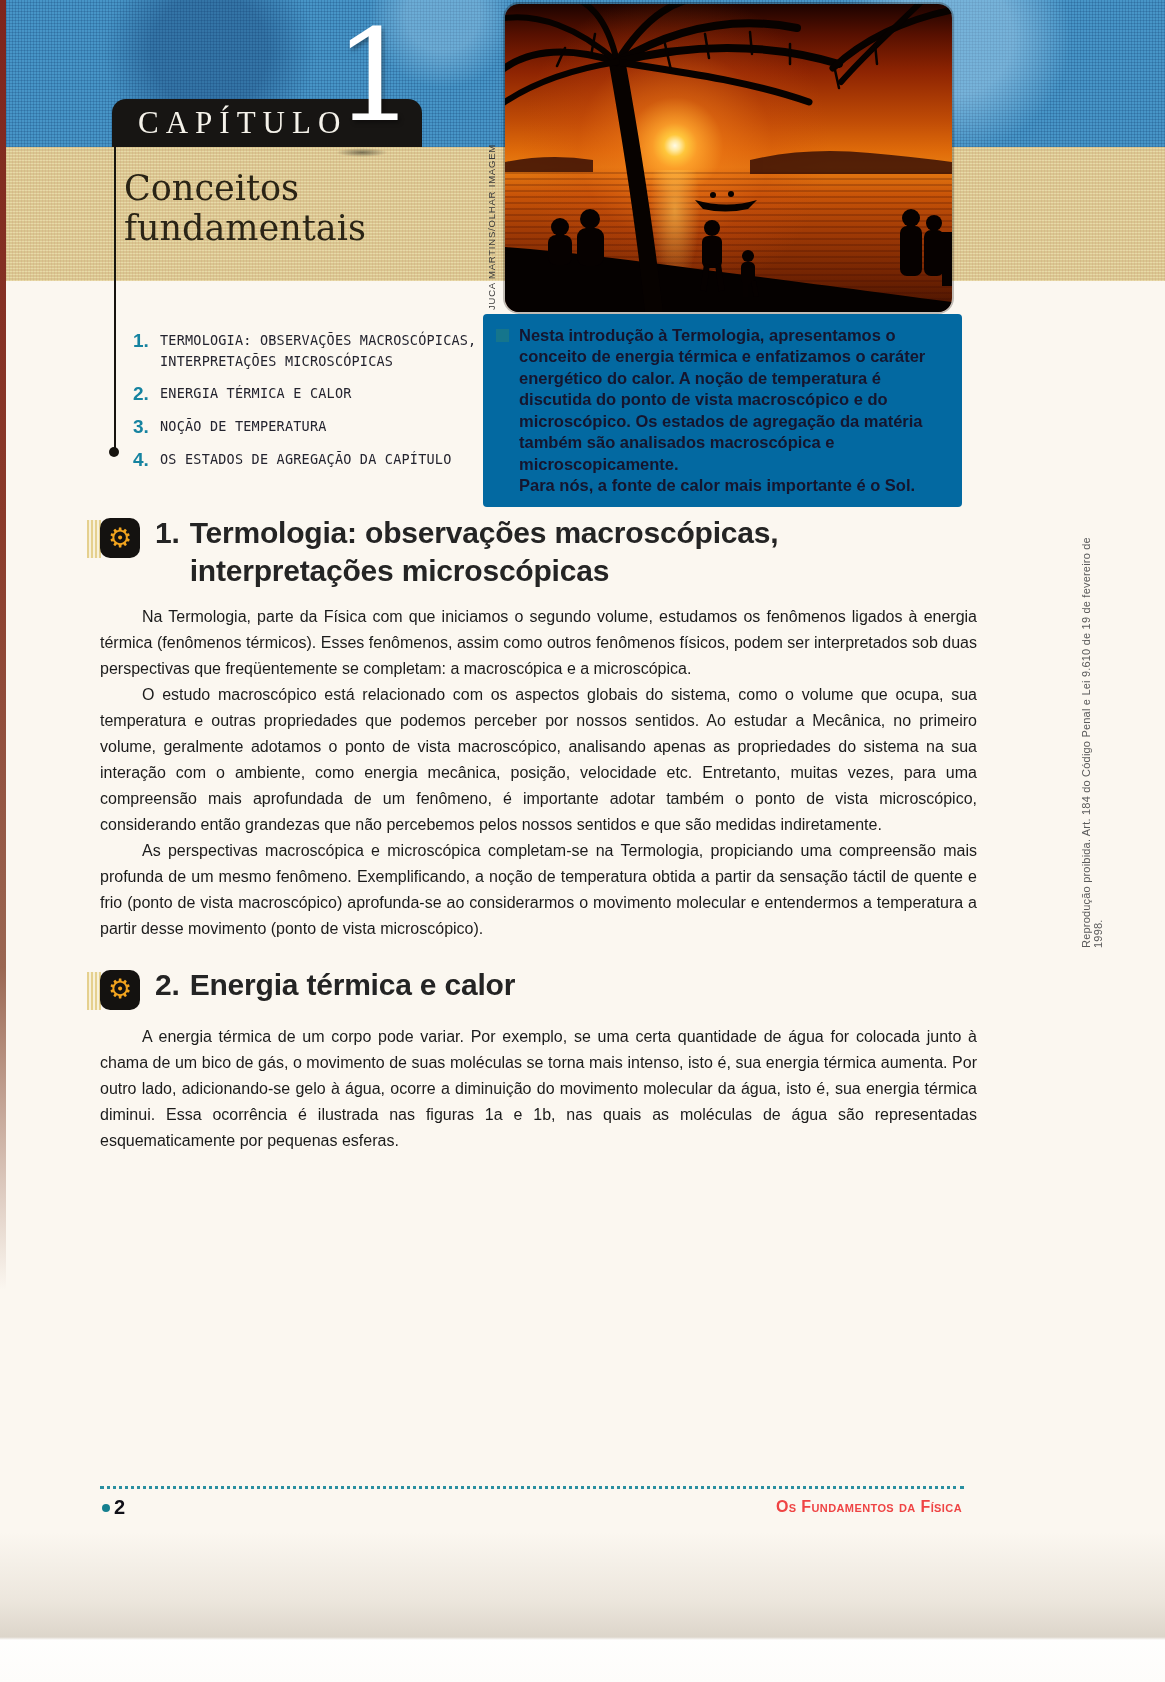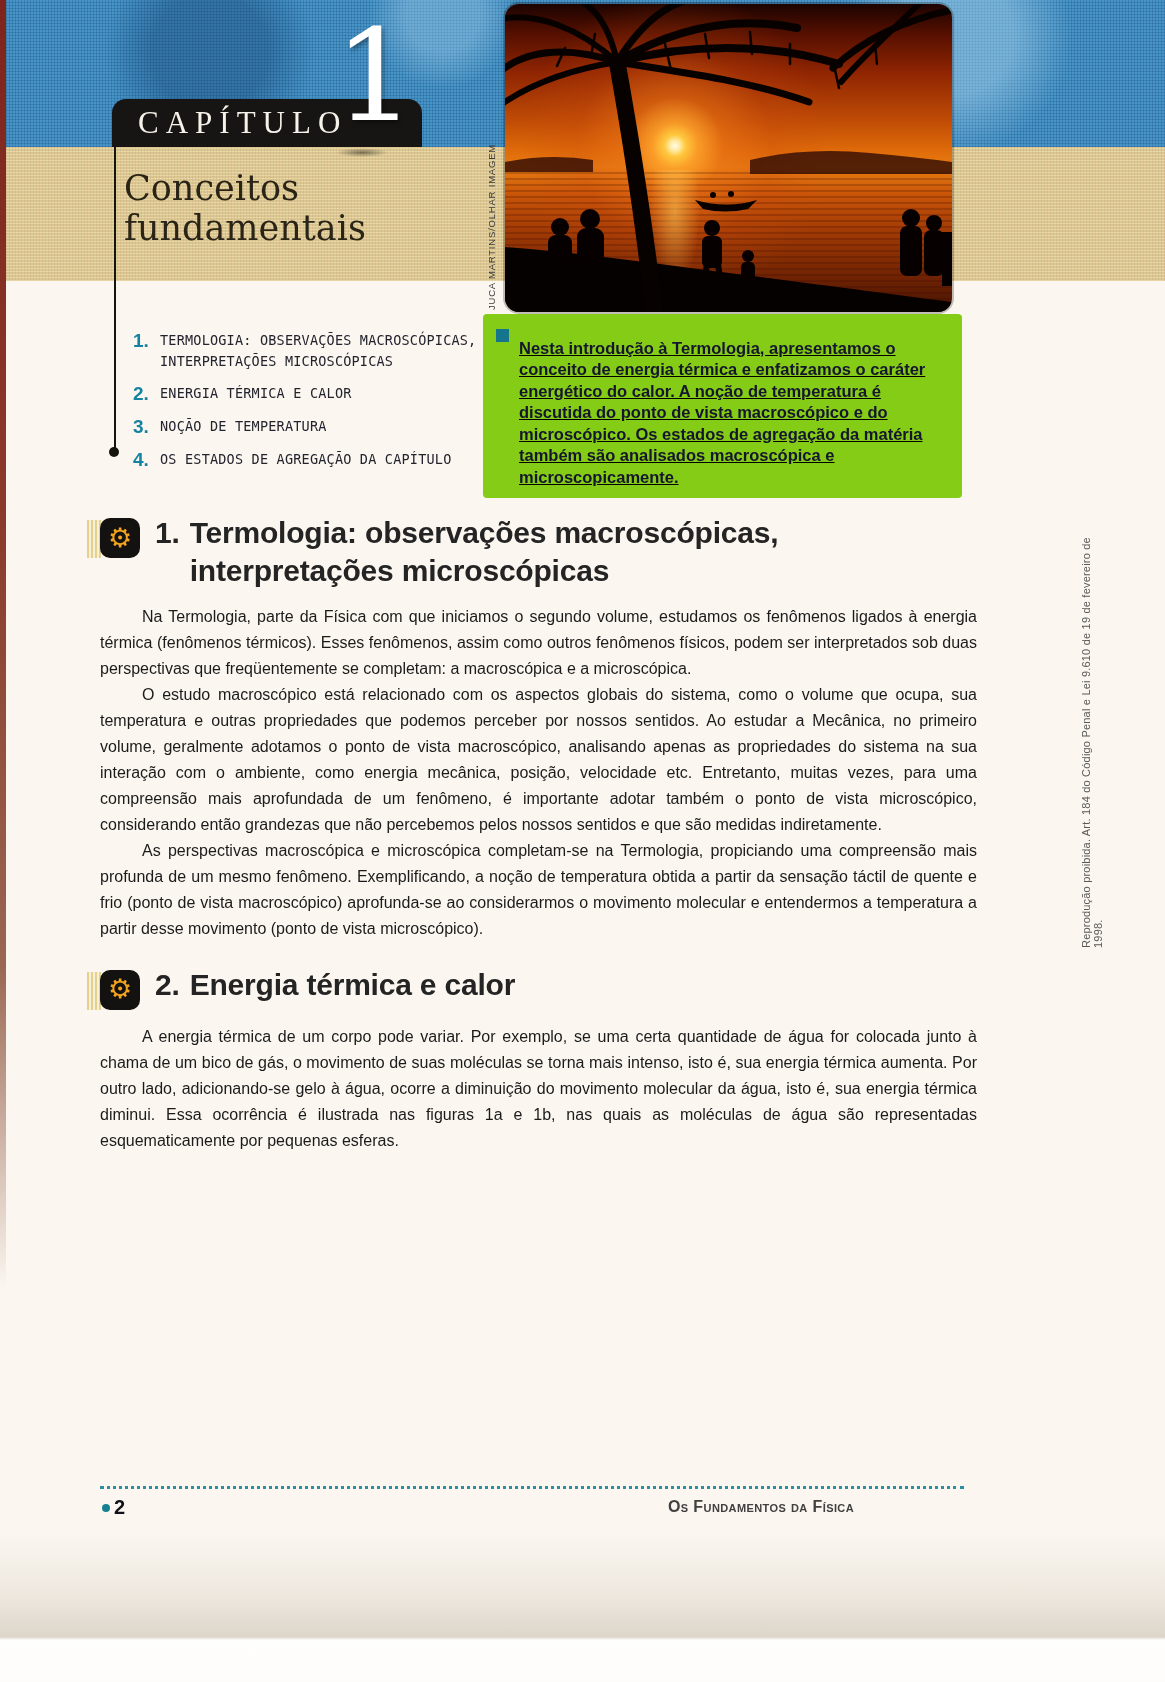--- a/index.html
+++ b/index.html
@@ -83,21 +83,21 @@
   }
   .photo svg { position:absolute; left:0; top:0; }
   .photo-credit {
     position:absolute; left:486px; top:112px; height:198px;
     writing-mode:vertical-rl; transform:rotate(180deg);
     font-size:9.5px; color:#3a3a3a; letter-spacing:.8px;
   }
   
   .intro-box {
     position:absolute; left:483px; top:314px; width:479px; min-height:157px;
-    background:#84cc16; border-radius:4px; padding:24px 14px 10px 36px;text-decoration:underline;
+    background:#0369a1; border-radius:4px; padding:11px 14px 10px 36px;
   }
   .intro-box .bullet {
     position:absolute; left:13px; top:15px; width:13px; height:13px; background:#15758c;
   }
   .intro-box p {
     font-size:16.5px; font-weight:bold; color:#15152e; line-height:1.3;
   }
   
   .main { position:absolute; left:100px; top:514px; width:877px; }
   .section-head { display:flex; gap:15px; margin-bottom:14px; align-items:flex-start; }
@@ -121,22 +121,22 @@
   .section + .section { margin-top:24px; }
   
   .footer-line {
     position:absolute; left:100px; top:1486px; width:864px; height:0;
     border-top:3px dotted #2a8fa0;
   }
   .page-num { position:absolute; left:102px; top:1496px; display:flex; align-items:center; gap:4px; }
   .page-num .dot { width:8px; height:8px; border-radius:50%; background:#15808f; }
   .page-num .n { font-weight:bold; font-size:20px; color:#101018; }
   .book-title {
-    position:absolute; left:560px; top:1498px; width:402px; text-align:center;
-    font-variant:small-caps; font-weight:bold; font-size:16px; color:#404040; letter-spacing:.4px;
+    position:absolute; left:560px; top:1498px; width:402px; text-align:right;
+    font-variant:small-caps; font-weight:bold; font-size:16px; color:#ef4444; letter-spacing:.4px;
   }
   
   .copyright {
     position:absolute; left:1080px; top:528px; height:420px;
     writing-mode:vertical-rl; transform:rotate(180deg);
     font-size:11px; color:#5a5a5a; letter-spacing:.2px;
   }
   
   .bottom-shade {
     position:absolute; left:0; bottom:0; width:100%; height:150px;
@@ -229,20 +229,21 @@
           <rect x="419" y="226" width="20" height="46" rx="7"></rect>
         <rect x="437" y="228" width="10" height="54"></rect>
       </g>
     </svg>
   </div>
   <div class="photo-credit">JUCA MARTINS/OLHAR IMAGEM</div>
 
   <div class="intro-box">
     <span class="bullet"></span>
     <p>Nesta introdução à Termologia, apresentamos o conceito de energia térmica e enfatizamos o caráter energético do calor. A noção de temperatura é discutida do ponto de vista macroscópico e do microscópico. Os estados de agregação da matéria também são analisados macroscópica e microscopicamente.</p>
+    <p>Para nós, a fonte de calor mais importante é o Sol.</p>
   </div>
 
   <div class="main">
     <section class="section">
       <div class="section-head">
         <div class="icon-wrap">
           <span class="icon-stripe"></span>
           <span class="icon-box">⚙</span>
         </div>
         <h2>

